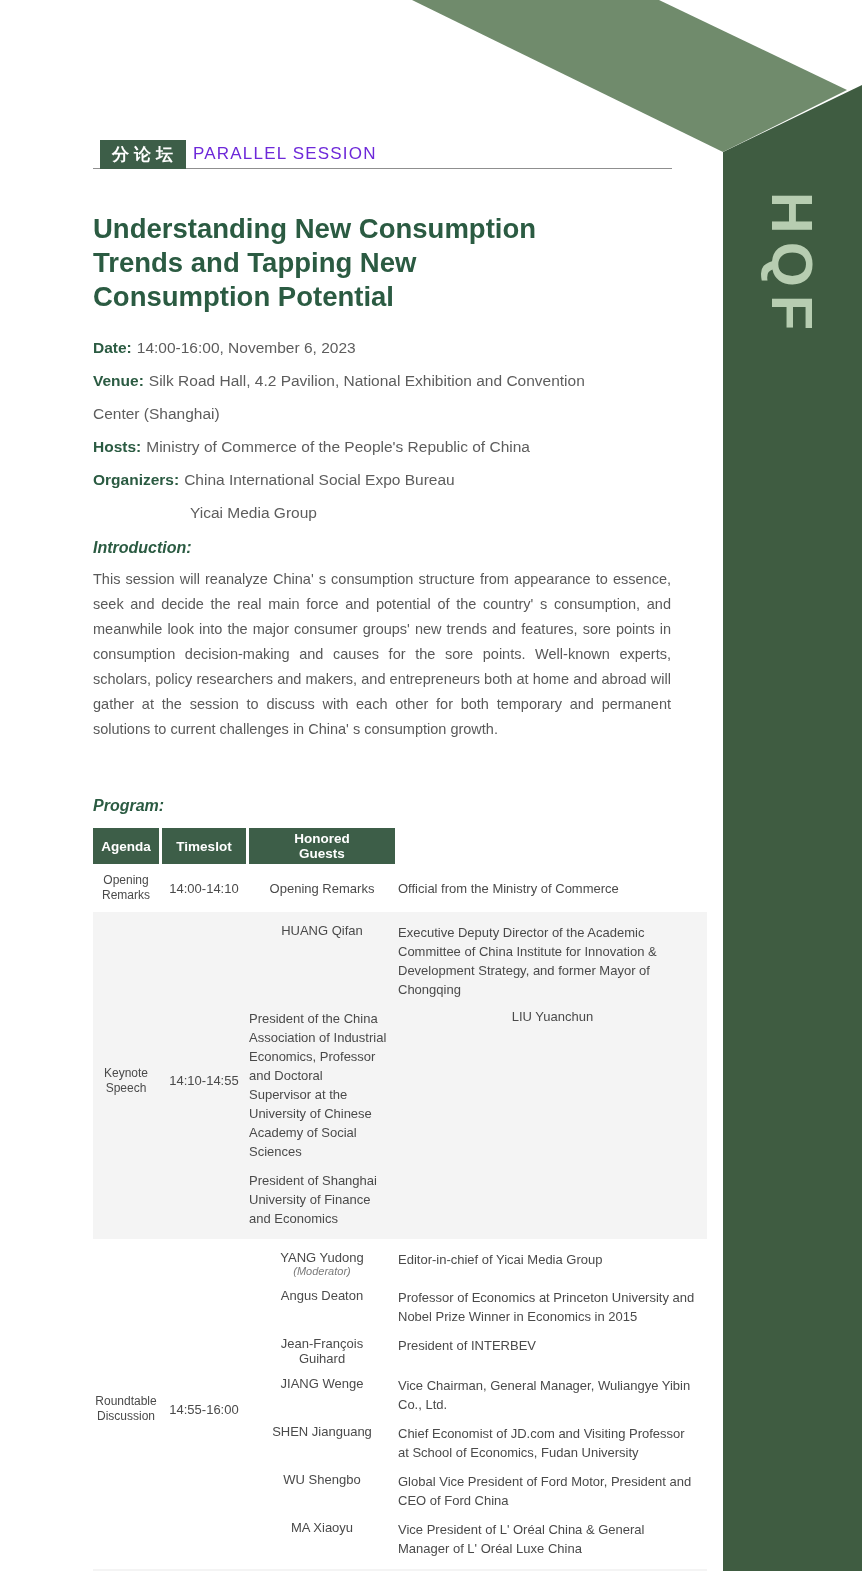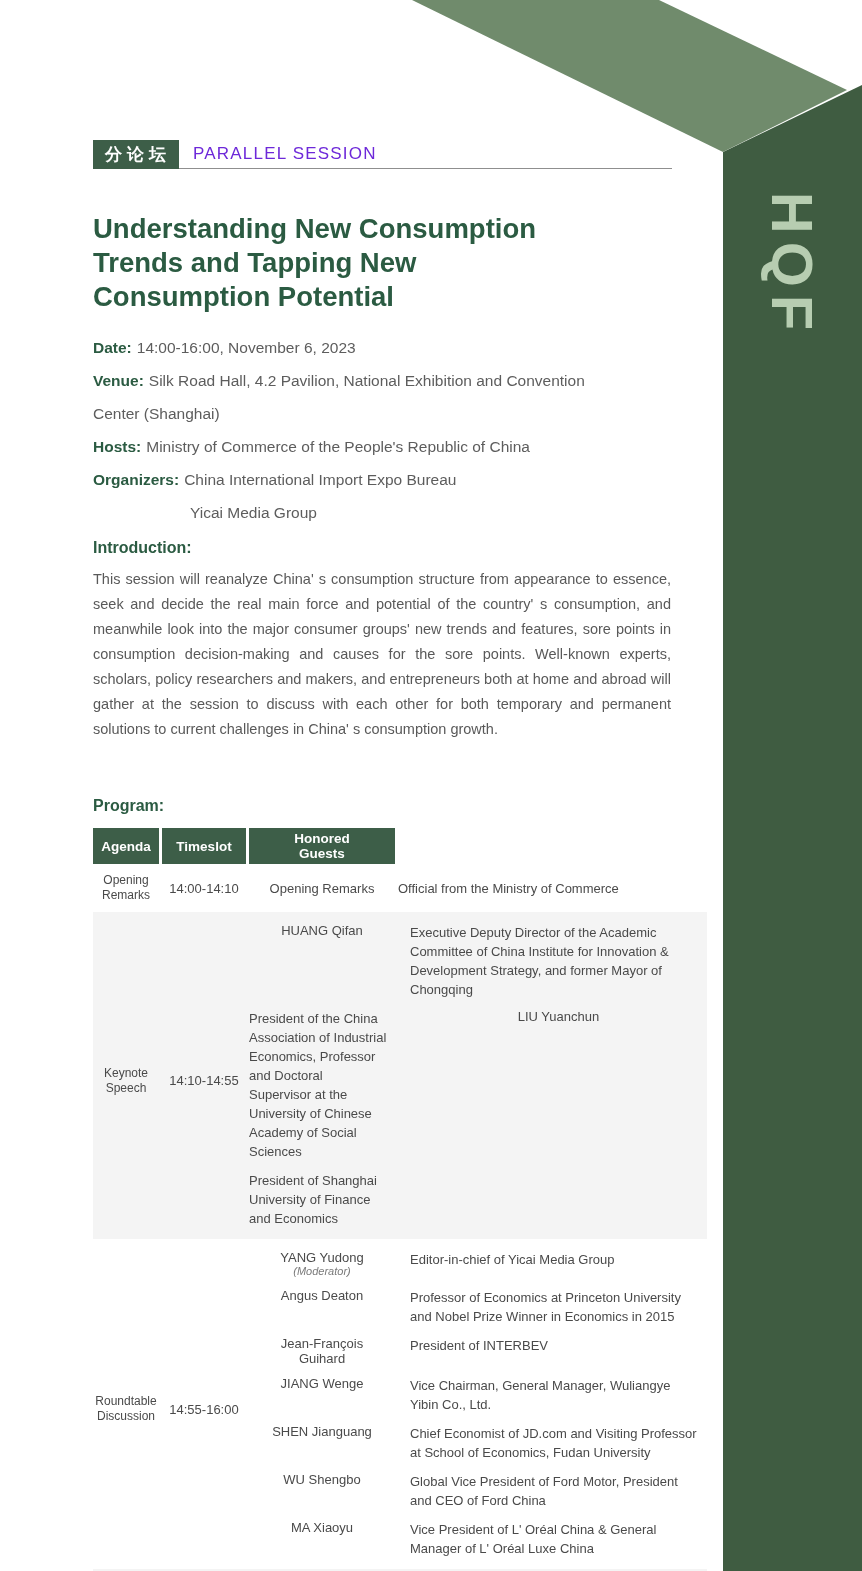--- a/index.html
+++ b/index.html
@@ -8,48 +8,48 @@
   
   .deco-svg{position:absolute;top:0;left:0;z-index:0;pointer-events:none;}
   .hqf-wrap{position:absolute;left:723px;top:160px;width:139px;height:210px;z-index:1;
             display:flex;align-items:center;justify-content:center;}
   .hqf{transform:rotate(90deg);font-size:58px;font-weight:bold;letter-spacing:8px;
        color:#b7cdb1;line-height:1;}
   
   .content{position:absolute;left:93px;top:140px;width:614px;z-index:2;}
   .tag-row{position:relative;height:30px;margin-bottom:0;}
   .tag-underline{position:absolute;left:0;top:28px;width:579px;height:1px;background:#8f8f8f;}
-  .tag-box{position:absolute;left:0;top:0;height:29px;background:#3d5e48;color:#fff;
+  .tag-box{position:absolute;left:7px;top:0;height:29px;background:#3d5e48;color:#fff;
            font-size:17px;font-weight:bold;letter-spacing:5px;display:flex;align-items:center;
            padding:0 8px 0 12px;z-index:1;}
   .tag-en{position:absolute;left:100px;top:4px;font-size:17px;color:#6d28d9;letter-spacing:1.2px;}
   .doc-title{margin-top:42px;color:#2b5b42;font-size:27.5px;font-weight:bold;line-height:34px;}
   .meta{margin-top:24px;font-size:15.5px;color:#5d5d5d;}
   .meta-row{line-height:19px;margin-bottom:14px;}
   .meta-label{color:#2b5b42;font-weight:bold;margin-right:5px;}
   .indent2{margin-left:97px;}
-  .section-label{color:#2b5b42;font-size:16px;font-weight:bold;line-height:20px;}
+  .section-label{color:#2b5b42;font-size:16px;font-weight:bold;line-height:20px;font-style:italic;}
   .intro-label{margin-top:16px;}
   .intro-text{margin-top:9px;width:578px;font-size:14.5px;line-height:25px;color:#595959;
               text-align:justify;}
   .program-label{margin-top:54px;}
   
   .ptable{margin-top:12px;width:614px;font-size:13px;color:#4a4a4a;}
   .tgrid{display:grid;grid-template-columns:66px 84px 146px 1fr;column-gap:3px;}
   .thead .th{background:#3d5e48;color:#fff;font-weight:bold;font-size:13.5px;height:36px;
              display:flex;align-items:center;justify-content:center;text-align:center;}
   .pre{white-space:pre-line;line-height:15px;}
   .sec{align-items:center;}
   .sec-white{background:#fff;}
   .sec-gray{background:#f4f4f4;}
   .cell-c{text-align:center;line-height:15px;}
   .cell-l{text-align:left;line-height:17px;padding-right:8px;}
   .agenda-cell{font-size:12px;line-height:15px;text-align:center;align-self:center;}
   .time-cell{text-align:center;align-self:center;}
-  .subwrap{grid-column:3 / 5;display:grid;grid-template-columns:146px 1fr;column-gap:15px;}
+  .subwrap{grid-column:3 / 5;display:grid;grid-template-columns:146px 1fr;column-gap:3px;}
   .subrow-guest{text-align:center;line-height:15px;margin-bottom:10px;white-space:pre-line;}
   .subrow-title{text-align:left;line-height:19px;padding-right:8px;margin-bottom:10px;}
   .mod-note{display:block;font-size:11px;color:#7a7a7a;line-height:13px;font-style:italic;}
   .row-pad{padding:9px 0;}
   .sec-pad{padding:11px 0 1px 0;}
   .end-row{height:30px;align-items:center;}
 </style>
 </head>
 <body>
 
@@ -85,21 +85,21 @@
       <div class="meta-row">
         <span class="meta-label">Venue:</span><span>Silk Road Hall, 4.2 Pavilion, National Exhibition and Convention</span>
       </div>
       <div class="meta-row">
         <span>Center (Shanghai)</span>
       </div>
       <div class="meta-row">
         <span class="meta-label">Hosts:</span><span>Ministry of Commerce of the People's Republic of China</span>
       </div>
       <div class="meta-row">
-        <span class="meta-label">Organizers:</span><span>China International Import Expo Bureau</span>
+        <span class="meta-label">Organizers:</span><span>China International Social Expo Bureau</span>
       </div>
       <div class="meta-row indent2">
         <span>Yicai Media Group</span>
       </div>
     </div>
 
     <div class="section-label intro-label">Introduction:</div>
     <div class="intro-text">This session will reanalyze China' s consumption structure from appearance to essence, seek and decide the real main force and potential of the country' s consumption, and meanwhile look into the major consumer groups' new trends and features, sore points in consumption decision-making and causes for the sore points. Well-known experts, scholars, policy researchers and makers, and entrepreneurs both at home and abroad will gather at the session to discuss with each other for both temporary and permanent solutions to current challenges in China' s consumption growth.</div>
 
     <div class="section-label program-label">Program:</div>

